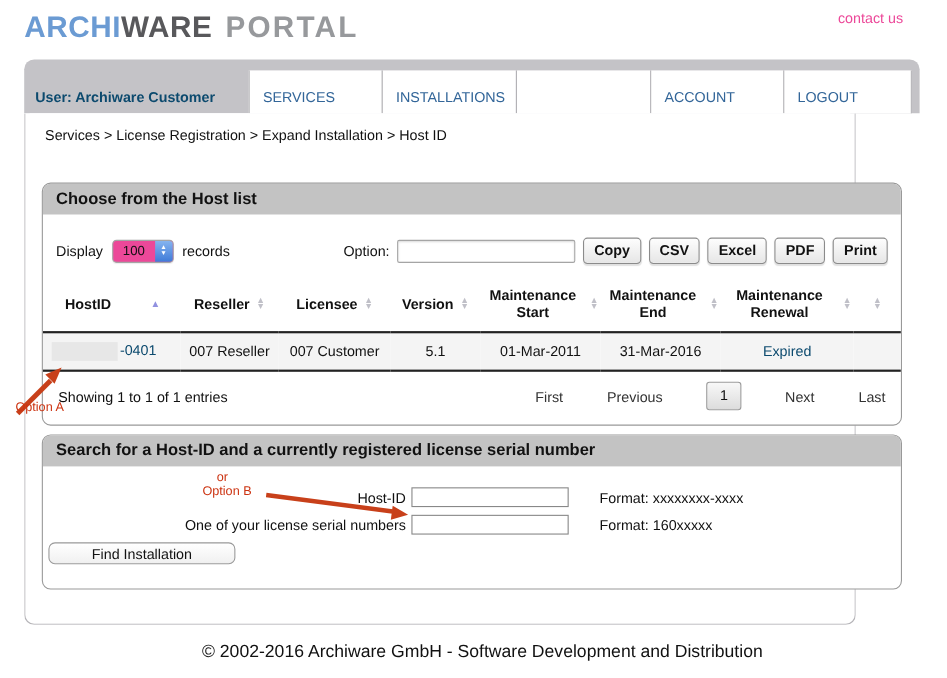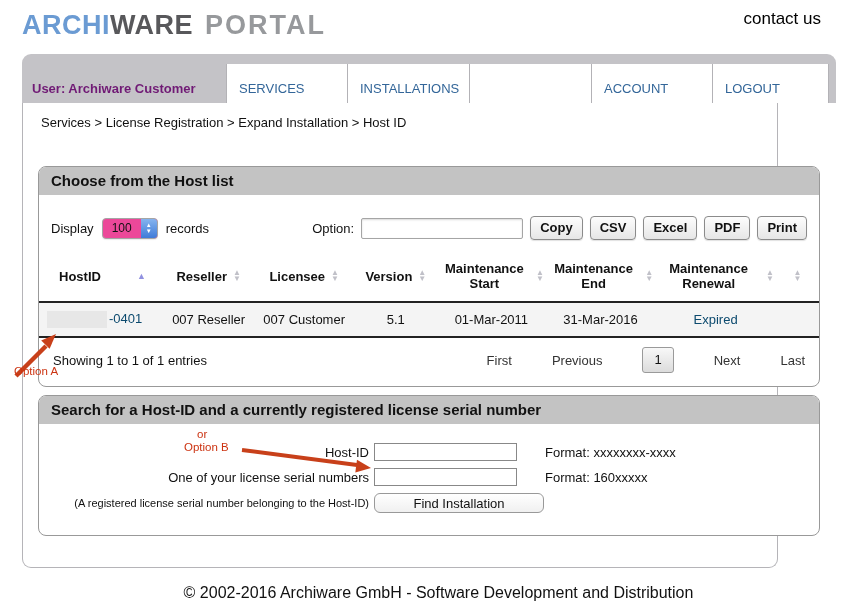--- a/index.html
+++ b/index.html
@@ -4,25 +4,25 @@
 <style>
   * { margin:0; padding:0; box-sizing:border-box; }
   html,body { width:861px; height:616px; background:#fff; font-family:"Liberation Sans", sans-serif; }
   body { position:relative; overflow:hidden; }
 
   
   .logo { position:absolute; left:22px; top:10px; font-size:27px; font-weight:bold; letter-spacing:.5px; white-space:nowrap; }
   .logo .p1 { color:#6b9bd3; }
   .logo .p2 { color:#58585b; }
   .logo .p3 { color:#97999c; margin-left:12px; letter-spacing:2px; }
-  .contact { position:absolute; right:40px; top:9px; font-size:17px; color:#000000; text-decoration:none; cursor:pointer; }
+  .contact { position:absolute; right:40px; top:9px; font-size:13px; color:#ec4899; text-decoration:none; cursor:pointer; }
 
   
   .nav { position:absolute; left:22px; top:54px; width:814px; height:49px; background:#c4c3c7; border-radius:9px 9px 0 0; display:flex; }
-  .nav-user { width:204px; display:flex; align-items:flex-end; padding:0 0 7px 10px; color:#701a75; font-size:13px; font-weight:bold; }
+  .nav-user { width:204px; display:flex; align-items:flex-end; padding:0 0 7px 10px; color:#0c4a6e; font-size:13px; font-weight:bold; }
   .nav-tabs { flex:1; display:flex; padding-top:10px; }
   .nav-tab { background:#fff; border-left:1px solid #b3b2b6; display:flex; align-items:flex-end; padding:0 0 7px 12px; color:#336699; font-size:13px; cursor:pointer; }
   .nav-tab.w1 { width:121px; } .nav-tab.w2 { width:122px; } .nav-tab.w3 { width:122px; }
   .nav-tab.w4 { width:121px; } .nav-tab.w5 { width:117px; border-right:1px solid #b3b2b6; }
 
   
   .container { position:absolute; left:22px; top:103px; width:756px; height:465px; background:#fff;
                border-left:1px solid #b5b4b8; border-right:1px solid #b5b4b8; border-bottom:1px solid #b5b4b8;
                border-radius:0 0 9px 9px; }
   .breadcrumb { position:absolute; left:18px; top:12px; font-size:13px; color:#111; cursor:pointer; }
@@ -245,21 +245,20 @@
         <span class="flabel">Host-ID</span>
         <input class="ftext" type="text" value="" style="">
         <span class="fformat">Format: xxxxxxxx-xxxx</span>
       </div>
       <div class="frow">
         <span class="flabel">One of your license serial numbers</span>
         <input class="ftext" type="text" value="" style="">
         <span class="fformat">Format: 160xxxxx</span>
       </div>
       <div class="frow" style="margin-bottom:0;">
-        <span class="flabel small">(A registered license serial number belonging to the Host-ID)</span>
         <button class="find-btn">Find Installation</button>
       </div>
     </div>
   </div>
 </div>
 
 <svg class="arrow-svg arrow-a" width="70" height="60" viewBox="0 0 70 60">
   <line x1="10" y1="52" x2="40" y2="22" stroke="#c8401a" stroke-width="4.5"></line>
   <polygon points="50,10 43.6,24.8 35.2,16.4" fill="#c8401a"></polygon>
 </svg>

